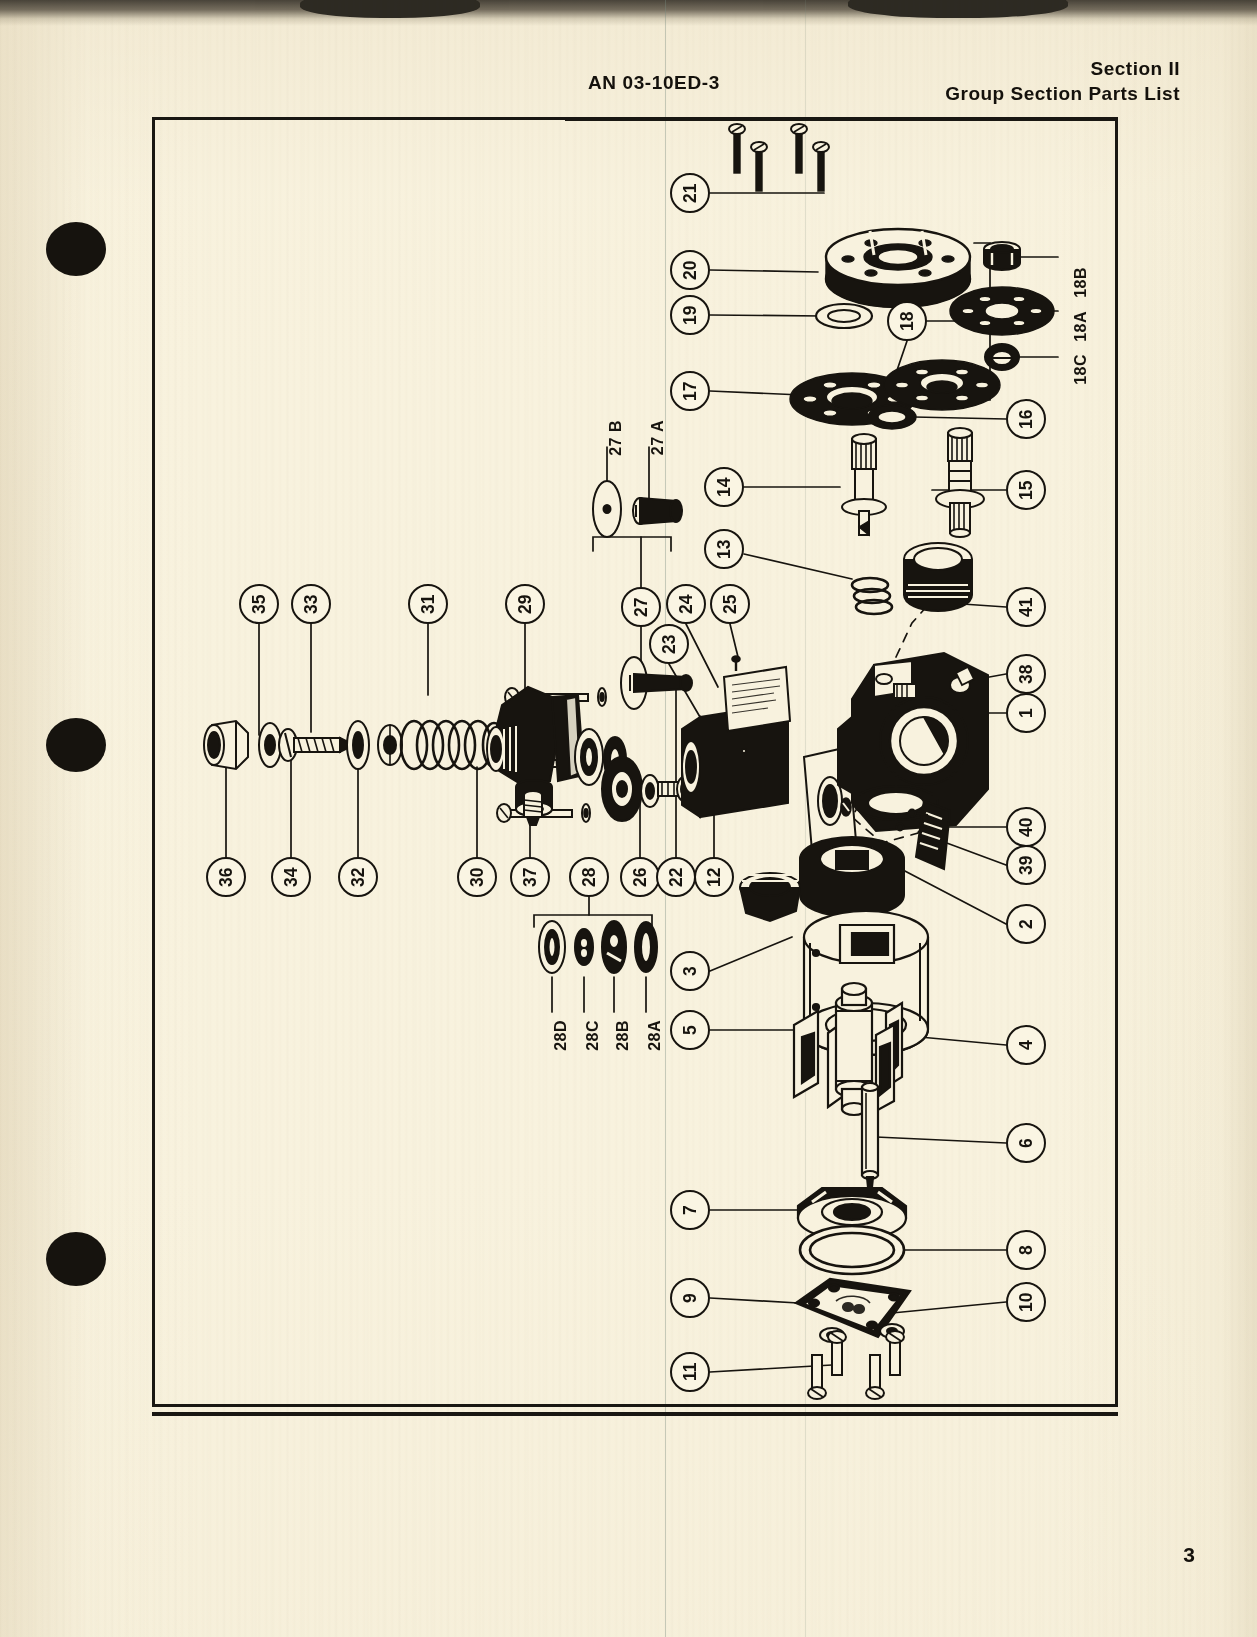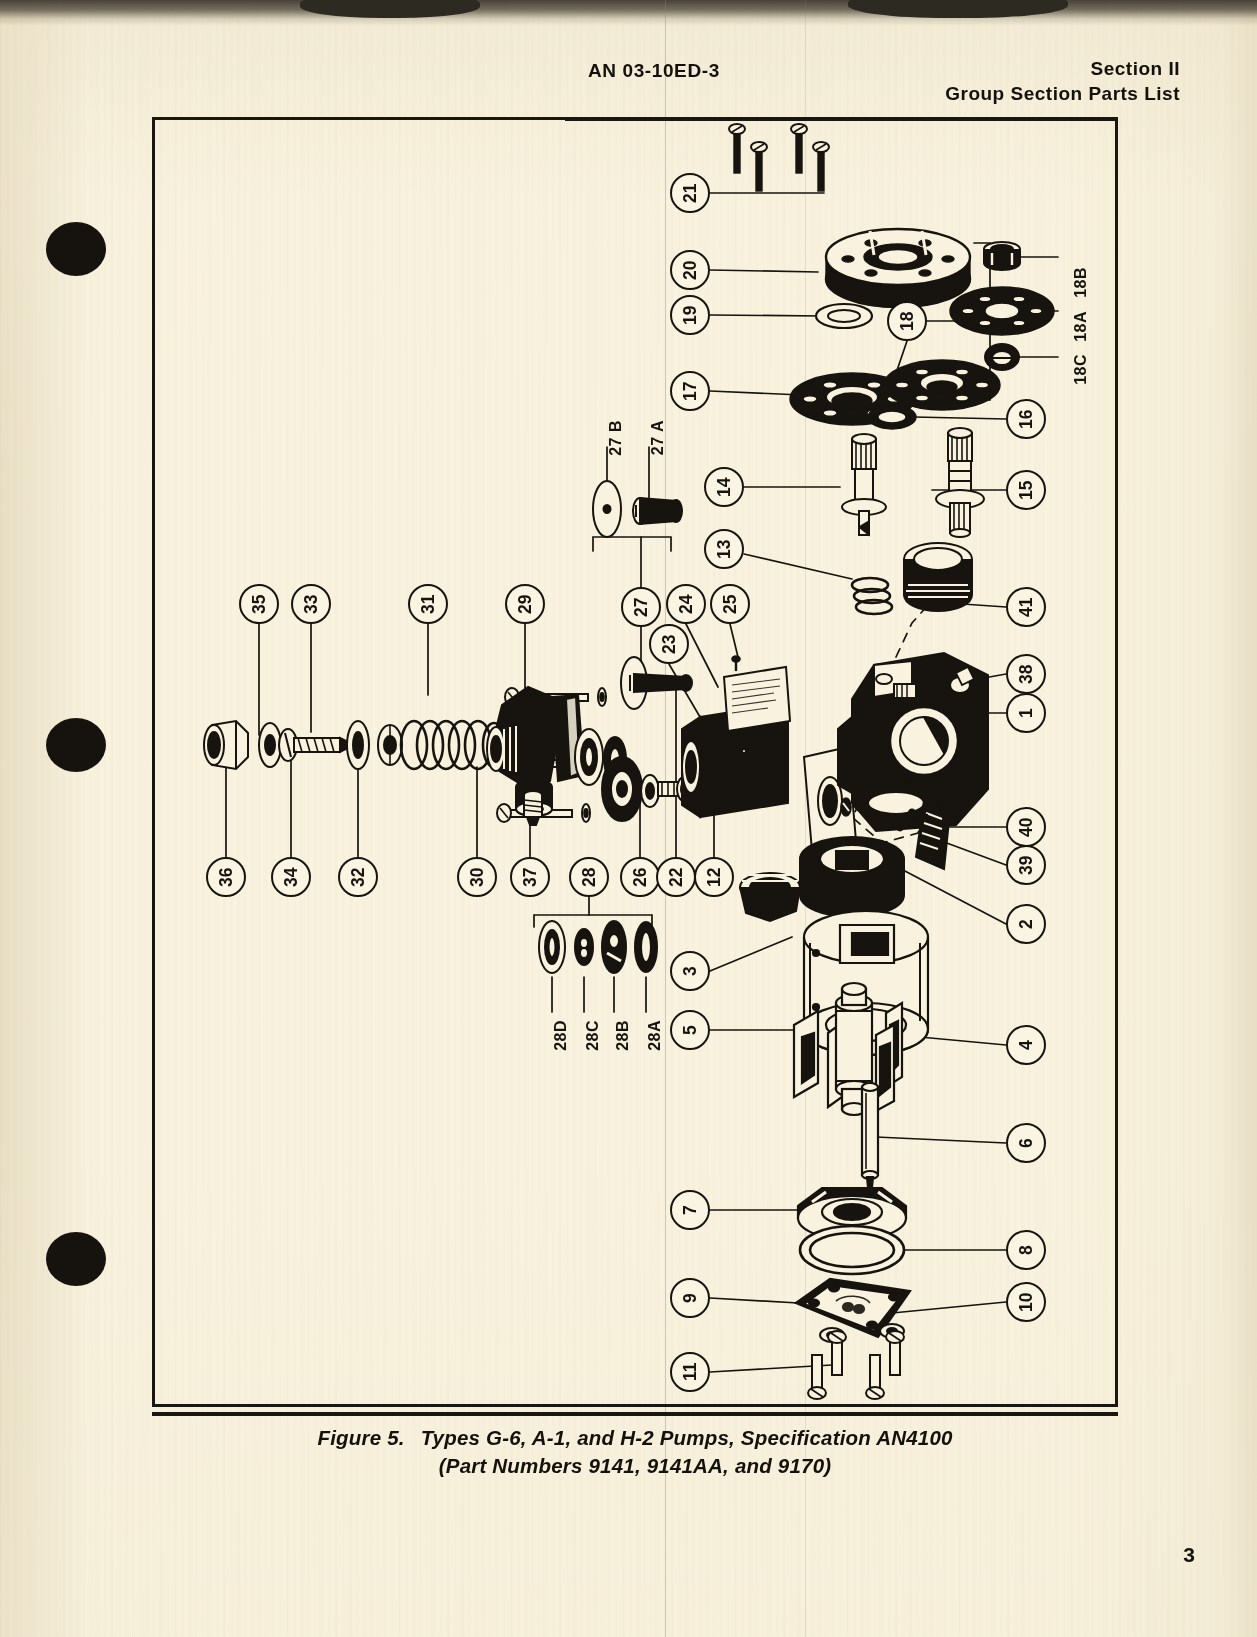--- a/index.html
+++ b/index.html
@@ -44,21 +44,21 @@
   }
   .fold {
     position: absolute;
     top: 0; bottom: 0;
     width: 1px;
     background: rgba(120,140,130,0.38);
   }
   
   .hdr-left {
     position: absolute;
-    left: 588px; top: 60px;
+    left: 588px; top: 72px;
     font-size: 19px;
     font-weight: bold;
     letter-spacing: 0.6px;
   }
   .hdr-right {
     position: absolute;
     right: 77px; top: 56px;
     text-align: right;
     font-size: 19px;
     font-weight: bold;
@@ -832,21 +832,15 @@
         <div class="vlabel" style="left: 497px; top: 303px;">27 A</div>
         <div class="vlabel" style="left: 400px; top: 903px;">28D</div>
         <div class="vlabel" style="left: 432px; top: 903px;">28C</div>
         <div class="vlabel" style="left: 462px; top: 903px;">28B</div>
         <div class="vlabel" style="left: 494px; top: 903px;">28A</div>
       </div>
   </div>
 
   <div class="capline"></div>
 
-  <div class="caption">
-    <div>
-      <span class="cap-num">Figure 5.</span><span>Types G-6, A-1, and H-2 Pumps, Specification AN4100</span>
-    </div>
-    <div>(Part Numbers 9141, 9141AA, and 9170)</div>
-  </div>
 
   <div class="pageno">3</div>
 </div>
 
 </body></html>

